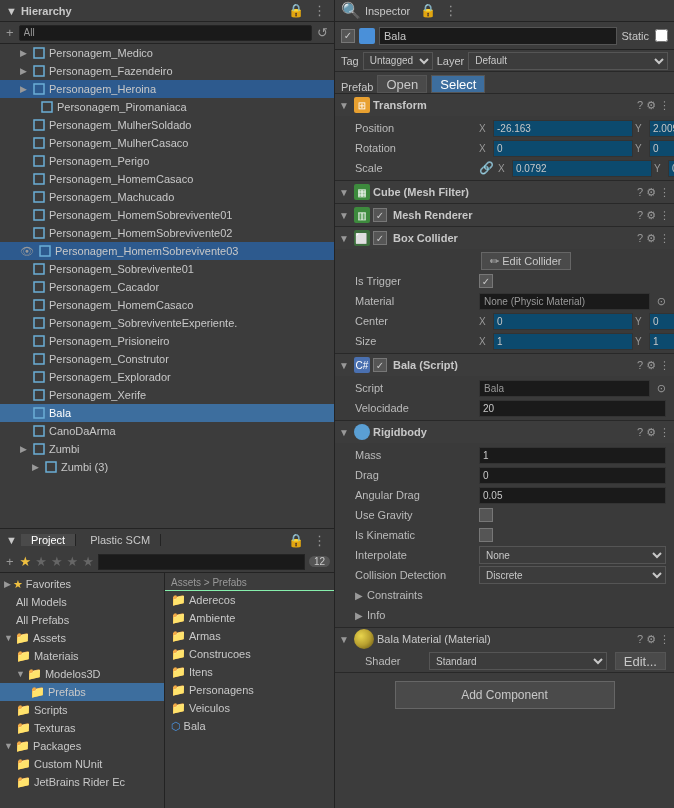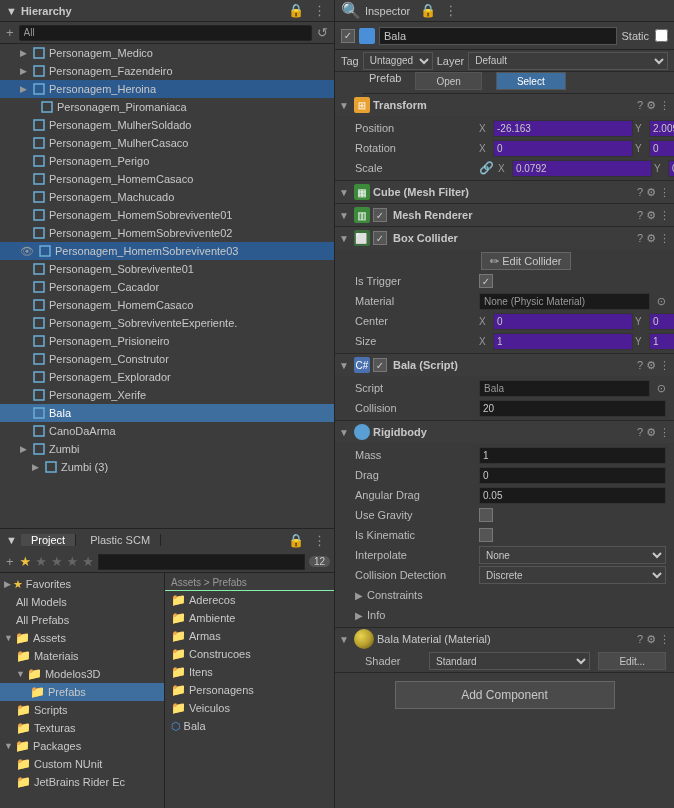--- a/index.html
+++ b/index.html
@@ -261,35 +261,34 @@
       border: 1px solid #555;
       color: #c8c8c8;
       height: 18px;
       font-size: 10px;
       padding: 0 2px;
     }
 
     
     .prefab-row {
       display: flex;
-      align-items: flex-start;
+      align-items: flex-end;
       height: 22px;
       padding: 0 6px;
       background: #3c3c3c;
       border-bottom: 1px solid #282828;
-      gap: 14px;
-      margin-left: 28px;
+      gap: 4px;
     }
     .prefab-btn {
       background: #4a4a4a;
       border: 1px solid #555;
       color: #c8c8c8;
       height: 18px;
-      padding: 0 20px;
-      font-size: 10px;
+      padding: 0 8px;
+      font-size: 13px;
       cursor: pointer;
     }
     .prefab-btn.active { background: #3d6e9e; color: white; }
 
     
     .component {
       border-bottom: 1px solid #282828;
     }
 
     .comp-header {
@@ -338,21 +337,21 @@
       align-items: center;
       flex: 1;
     }
     .xyz-label {
       font-size: 10px;
       color: #999;
       width: 12px;
     }
     .xyz-input {
       flex: 1;
-      background: #4c1d95;
+      background: #0c4a6e;
       border: 1px solid #333;
       color: #c8c8c8;
       height: 17px;
       font-size: 10px;
       padding: 0 3px;
       min-width: 0;
     }
 
     .full-input {
       flex: 1;
@@ -1007,21 +1006,21 @@
         </div>
         <div class="comp-body">
           <div class="prop-row">
             <span class="prop-label">Script</span>
             <div class="ref-field">
               <span>Bala</span>
             </div>
             <span style="margin-left:3px; cursor:pointer; color:#999;">⊙</span>
           </div>
           <div class="prop-row">
-            <span class="prop-label">Collision</span>
+            <span class="prop-label">Velocidade</span>
             <input class="full-input" value="20" style="">
           </div>
         </div>
       </div>
 
       <div class="component">
         <div class="comp-header">
           <span class="comp-expand">▼</span>
           <span class="comp-icon">
             <span class="rb-icon"></span>

